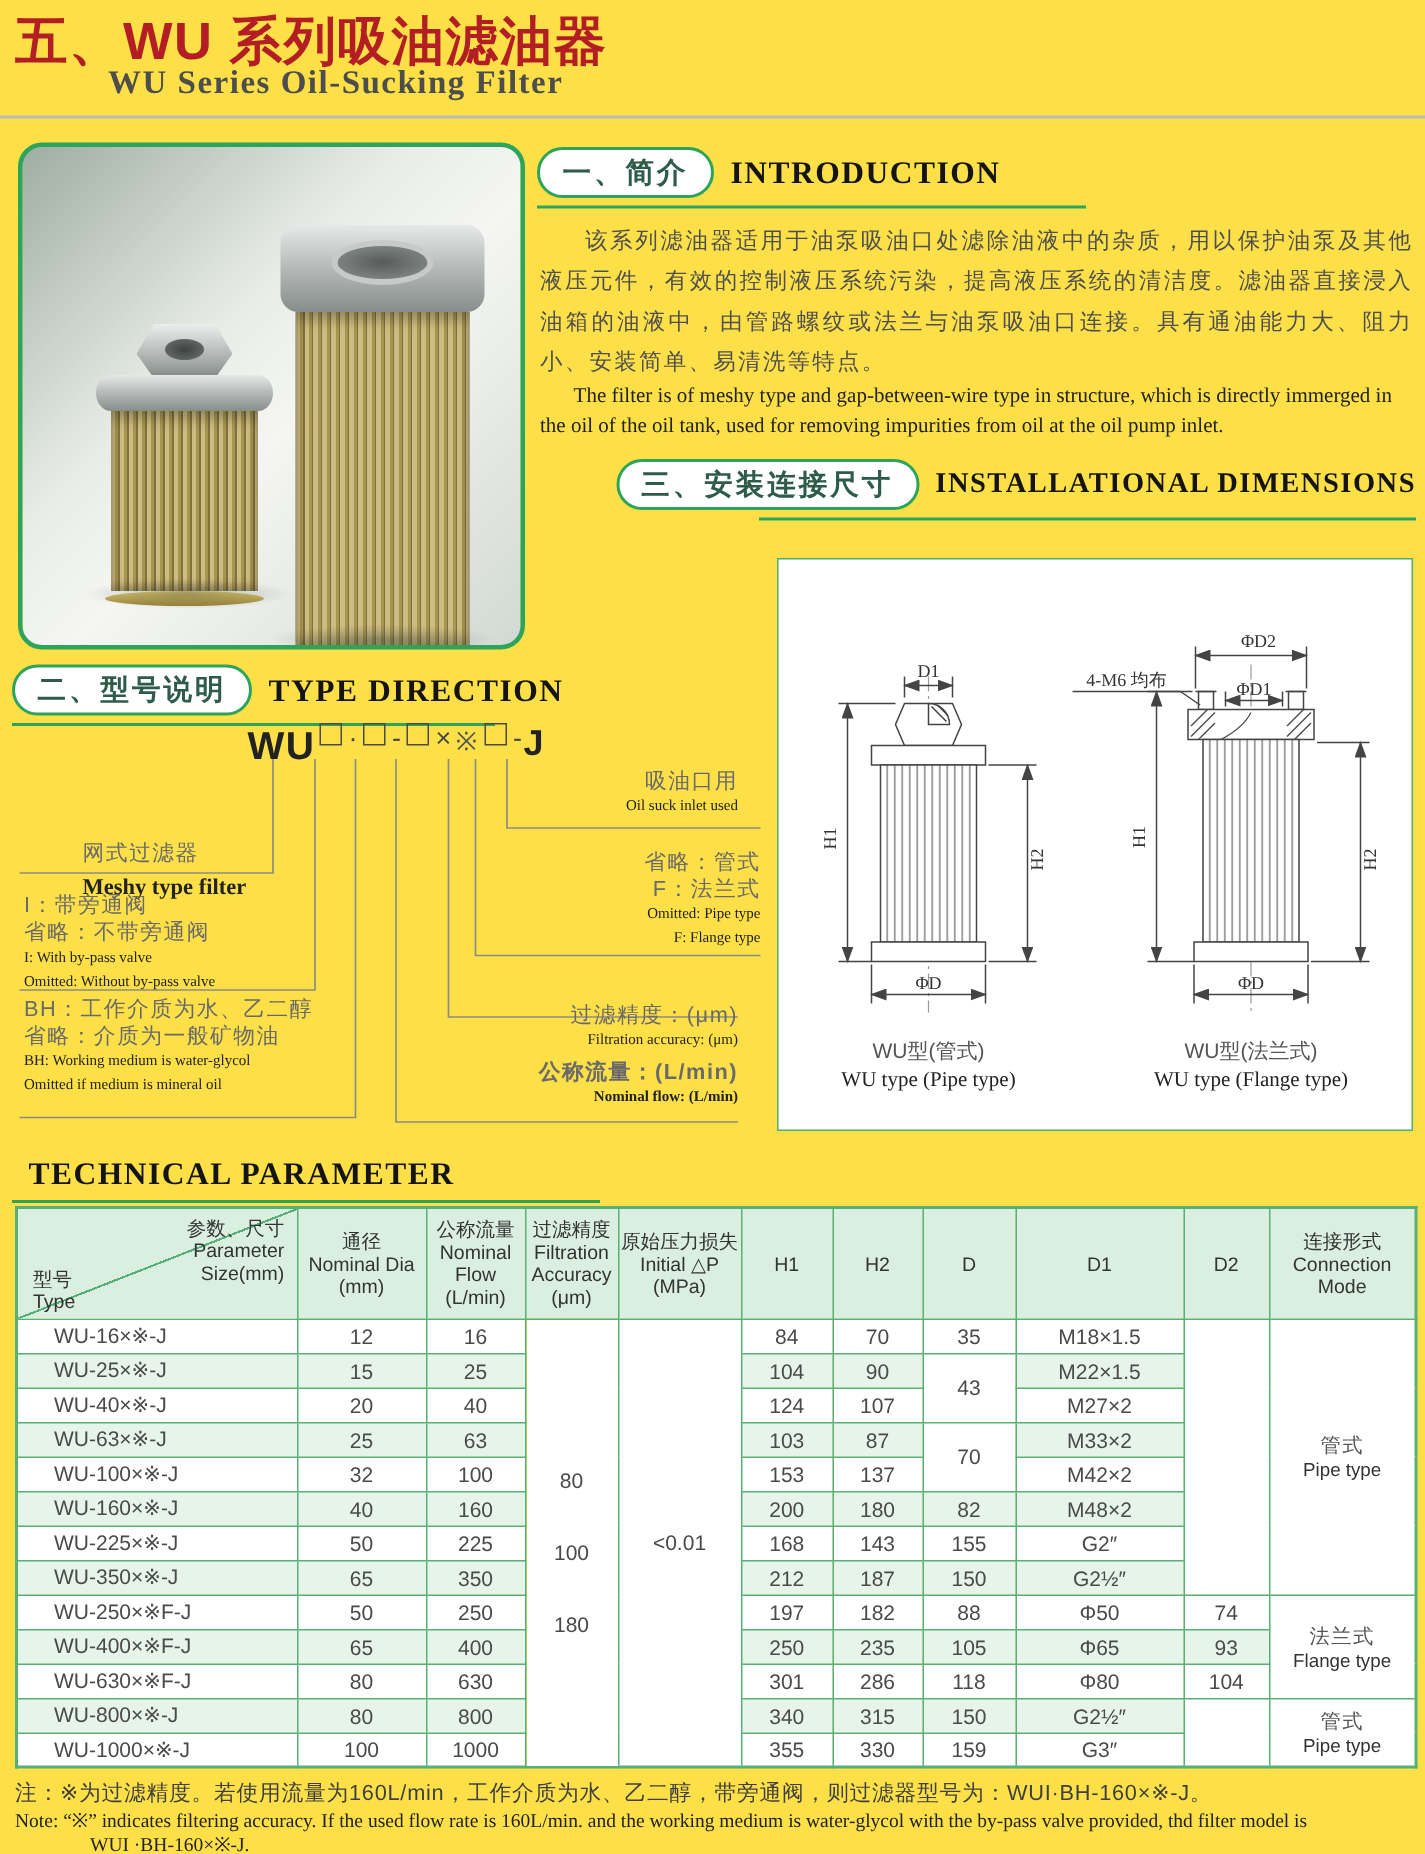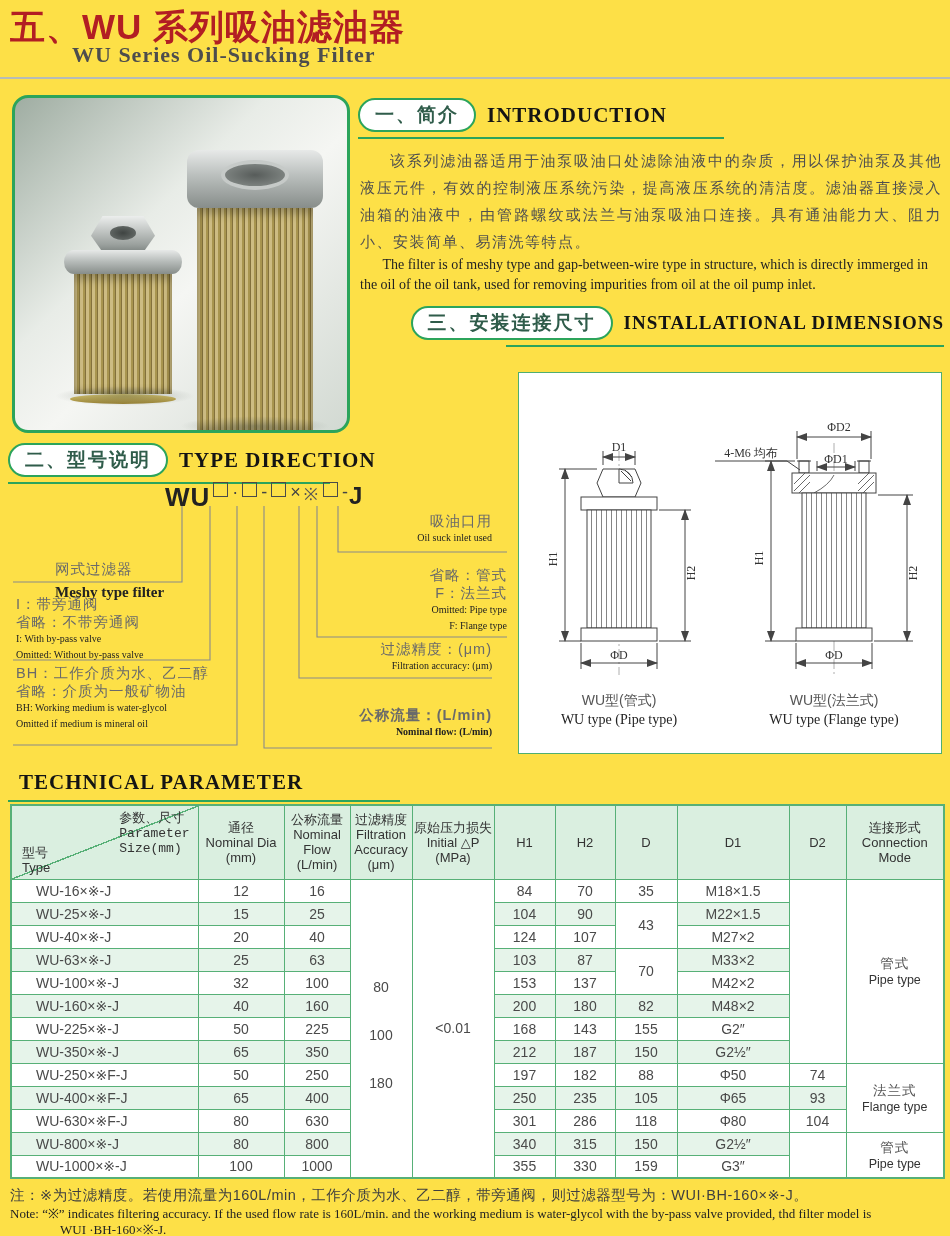--- a/index.html
+++ b/index.html
@@ -58,21 +58,21 @@
 
   
   table.tech { position:absolute; left:10px; top:804px; width:933px; border-collapse:collapse; table-layout:fixed;
                border:2px solid #57b077; font-size:14px; color:#4a4a4a; }
   table.tech th, table.tech td { border:1px solid #57b077; }
   table.tech thead th { background:#daefe0; font-weight:normal; color:#333; font-size:13px; line-height:15px; height:74px; vertical-align:middle; }
   .preline { white-space:pre-line; }
   .corner { position:relative; background:#daefe0; }
   .corner .diag { position:absolute; inset:0;
       background:linear-gradient(to bottom right, transparent calc(50% - 0.7px), #57b077 calc(50% - 0.7px), #57b077 calc(50% + 0.7px), transparent calc(50% + 0.7px)); }
-  .corner-top { position:absolute; right:8px; top:5px; text-align:left; white-space:pre-line; font-size:13px; line-height:15px;font-family:Liberation Mono, monospace; }
+  .corner-top { position:absolute; right:8px; top:5px; text-align:right; white-space:pre-line; font-size:13px; line-height:15px; }
   .corner-bottom { position:absolute; left:10px; bottom:4px; text-align:left; white-space:pre-line; font-size:13px; line-height:15px; }
   table.tech tbody tr { height:23px; }
   table.tech tbody td { text-align:center; background:#fff; }
   table.tech tbody tr.even td { background:#e6f4ea; }
   table.tech tbody td.span-cell { background:#fff !important; }
   table.tech td.model { text-align:left; padding-left:24px; }
   table.tech td.filt-cell { position:relative; }
   .filt-val { position:absolute; left:0; width:100%; text-align:center; }
   .conn-cn { font-size:13.5px; color:#555; letter-spacing:1px; }
   .conn-en { font-size:12.5px; color:#333; }
@@ -273,21 +273,21 @@
   <div class="d-label d-right" style="left:300px; top:512px; width:192px;">
     <div class="d-cn">吸油口用</div>
     <div class="d-en">Oil suck inlet used</div>
   </div>
   <div class="d-label d-right" style="left:300px; top:566px; width:207px;">
     <div class="d-cn">省略：管式</div>
     <div class="d-cn">F：法兰式</div>
     <div class="d-en">Omitted: Pipe type</div>
     <div class="d-en">F: Flange type</div>
   </div>
-  <div class="d-label d-right" style="left:280px; top:640px; width:212px;">
+  <div class="d-label d-right" style="left:280px; top:668px; width:212px;">
     <div class="d-cn">过滤精度：(μm)</div>
     <div class="d-en">Filtration accuracy: (μm)</div>
   </div>
   <div class="d-label d-right" style="left:280px; top:706px; width:212px;font-weight:bold;">
     <div class="d-cn">公称流量：(L/min)</div>
     <div class="d-en">Nominal flow: (L/min)</div>
   </div>
 
   <div class="sec-header" style="left:8px; top:770px; width:392px;">
     <span class="sec-title">TECHNICAL PARAMETER</span>

